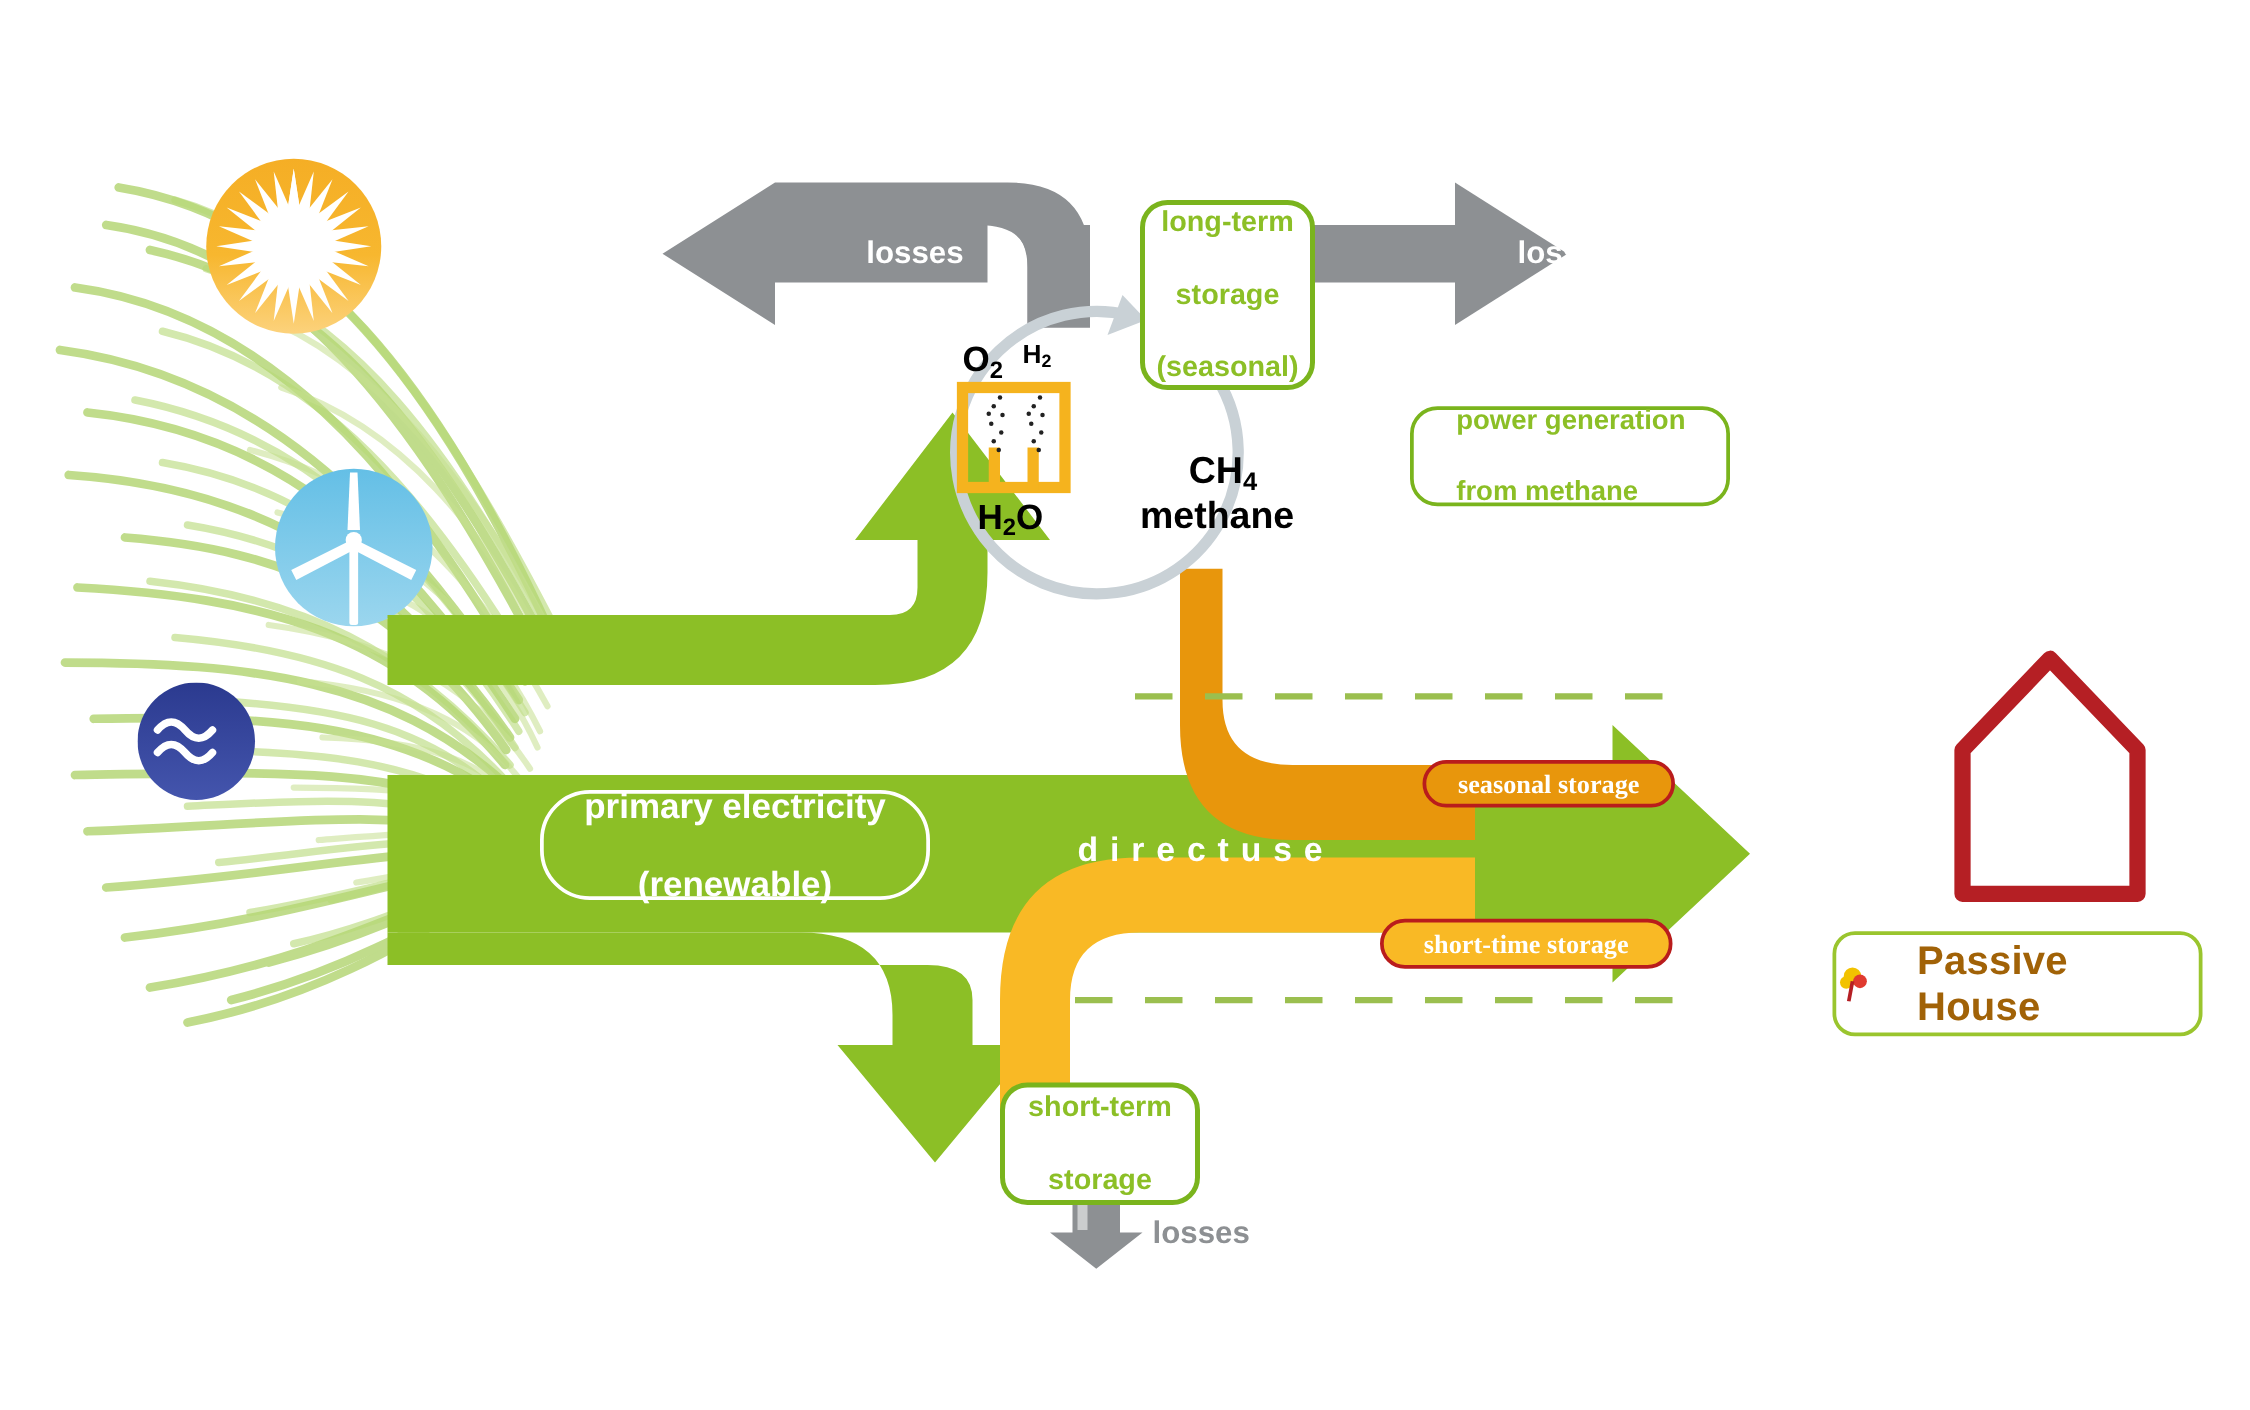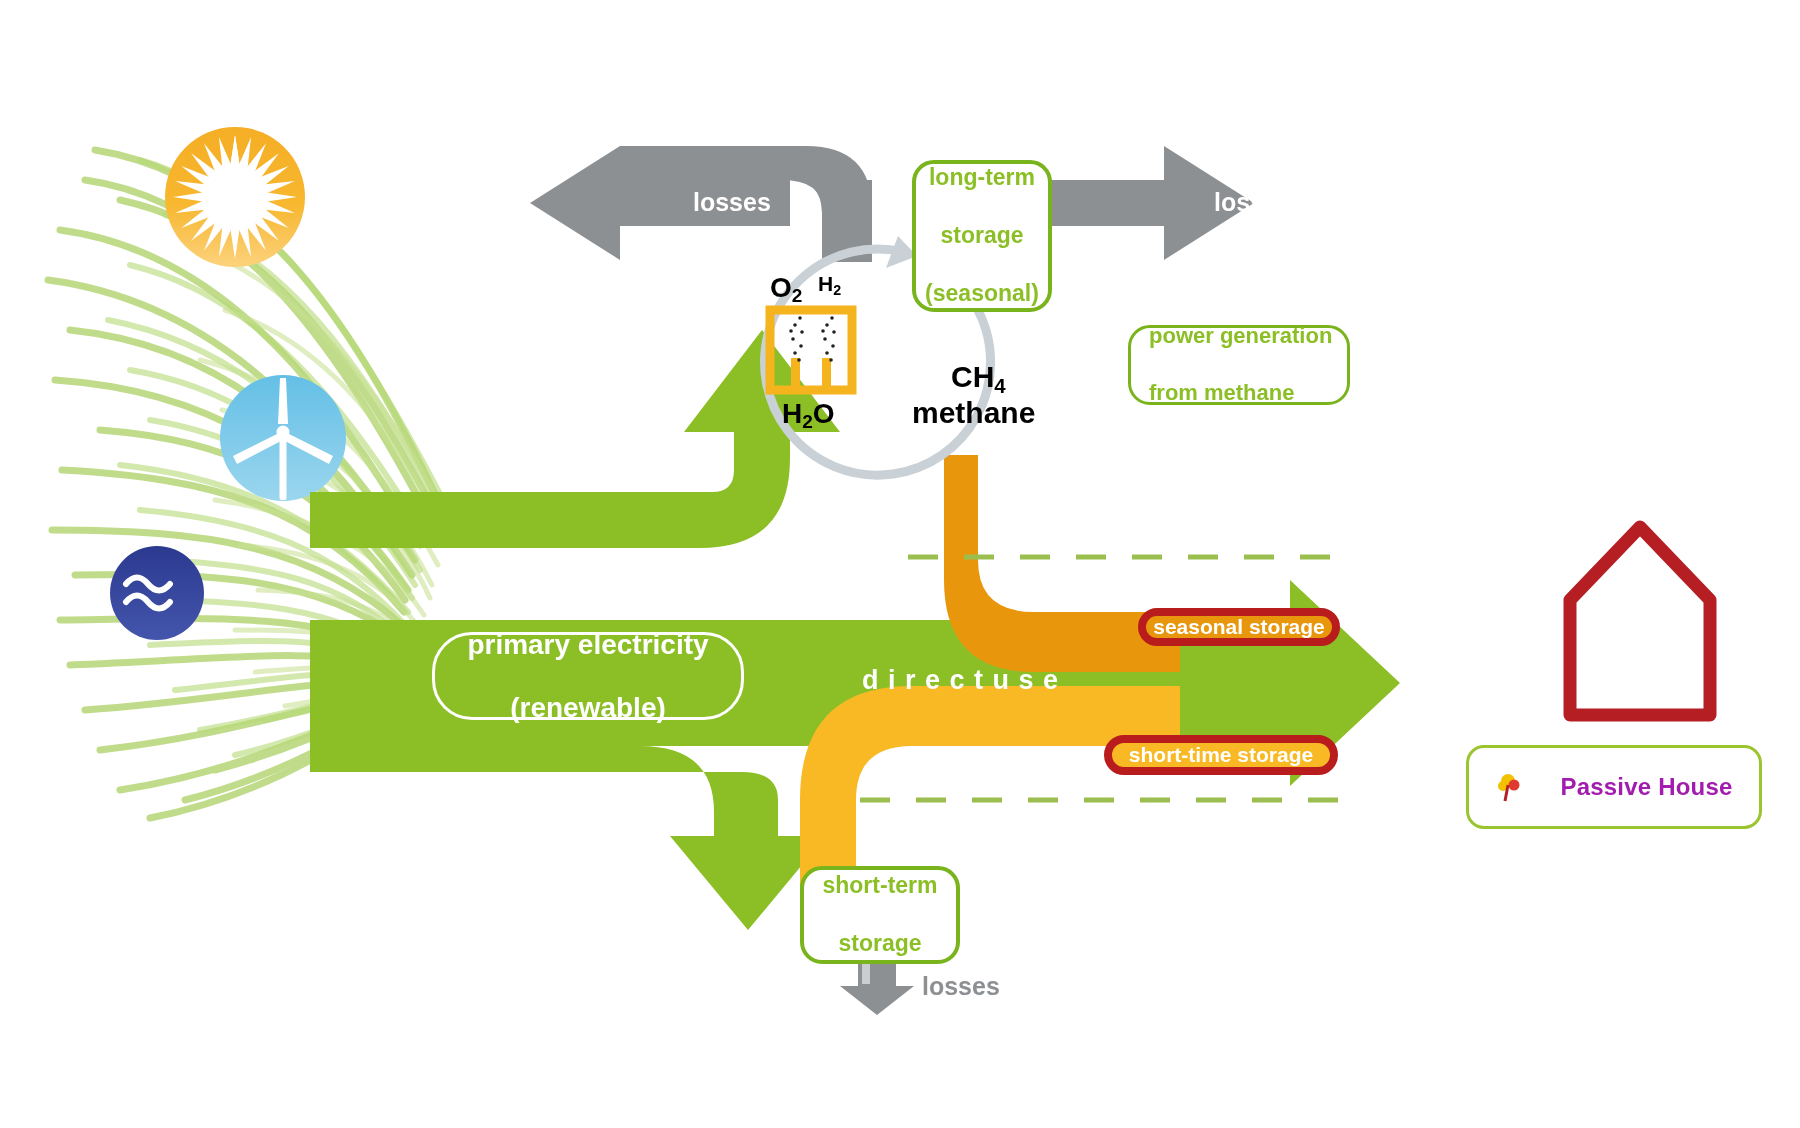--- a/index.html
+++ b/index.html
@@ -6,30 +6,30 @@
   body{width:1800px;height:1128px;font-family:"Liberation Sans",sans-serif;overflow:hidden;}
   #stage{position:relative;width:1800px;height:1128px;background:#fff;}
   svg{display:block;}
   .abs{position:absolute;}
   
   .chip{position:absolute;box-sizing:border-box;display:flex;flex-direction:column;
         align-items:center;justify-content:center;text-align:center;line-height:1.12;gap:32px;}
   .chip-green{border:4px solid #7ab41d;border-radius:22px;background:#fff;color:#8cbf26;font-weight:bold;}
   .chip-outline-white{border:3px solid #ffffff;border-radius:40px;color:#ffffff;font-weight:bold;}
   .badge{position:absolute;box-sizing:border-box;display:flex;align-items:center;justify-content:center;
-         border:8px solid #b91c1c;border-radius:30px;color:#ffffff;font-weight:bold;white-space:nowrap;}
+         border:3px solid #b91c1c;border-radius:30px;color:#ffffff;font-weight:bold;white-space:nowrap;font-family:Liberation Serif, serif;}
   .badge-orange{background:#e8960c;}
   .badge-amber{background:#f9b925;}
   .lbl{position:absolute;font-weight:bold;color:#000;white-space:nowrap;}
   .lbl-gray{position:absolute;font-weight:bold;color:#8d9093;white-space:nowrap;}
   .lbl-white{position:absolute;font-weight:bold;color:#ffffff;white-space:nowrap;}
   sub{font-size:0.68em;vertical-align:-0.28em;}
   .ph-box{position:absolute;box-sizing:border-box;border:3px solid #9ac52e;border-radius:18px;
           background:#fff;display:flex;flex-direction:column;align-items:center;justify-content:center;}
-  .ph-t1{color:#a21caf;font-weight:bold;font-size:24px;letter-spacing:.2px;margin-left:31px;}
+  .ph-t1{color:#a16207;font-weight:bold;font-size:32px;letter-spacing:.2px;margin-left:31px;}
   .ph-t2{color:#8cbf26;font-weight:bold;font-size:25px;letter-spacing:.2px;}
   .ph-row{display:flex;align-items:center;gap:8px;}
 </style>
 </head>
 <body>
 
 <div id="stage">
 
   <svg class="abs" style="left:0;top:0" width="700" height="1000">
     <g fill="none" stroke="#a8cf5f" stroke-width="7" stroke-linecap="round" opacity="0.72">
@@ -249,21 +249,21 @@
     <span>CH</span><sub>4</sub>
   </div>
   <div class="lbl" style="left:912px;top:396px;font-size:30px">methane</div>
 
   <div class="chip chip-green" style="left:912px;top:160px;width:140px;height:152px;font-size:23px">
     <span>long-term</span>
     <span>storage</span>
     <span>(seasonal)</span>
   </div>
 
-  <div class="chip chip-green" style="left:1128px;top:325px;width:222px;height:80px;font-size:22px;border-width:3px;align-items:flex-start;padding-left:18px;text-align:left">
+  <div class="chip chip-green" style="left:1128px;top:325px;width:256px;height:80px;font-size:22px;border-width:3px;align-items:flex-start;padding-left:34px;text-align:left">
     <span>power generation</span>
     <span>from methane</span>
   </div>
 
   <div class="chip chip-green" style="left:800px;top:866px;width:160px;height:98px;font-size:23px">
     <span>short-term</span>
     <span>storage</span>
   </div>
 
   <div class="chip chip-outline-white" style="left:432px;top:632px;width:312px;height:88px;font-size:28px">

